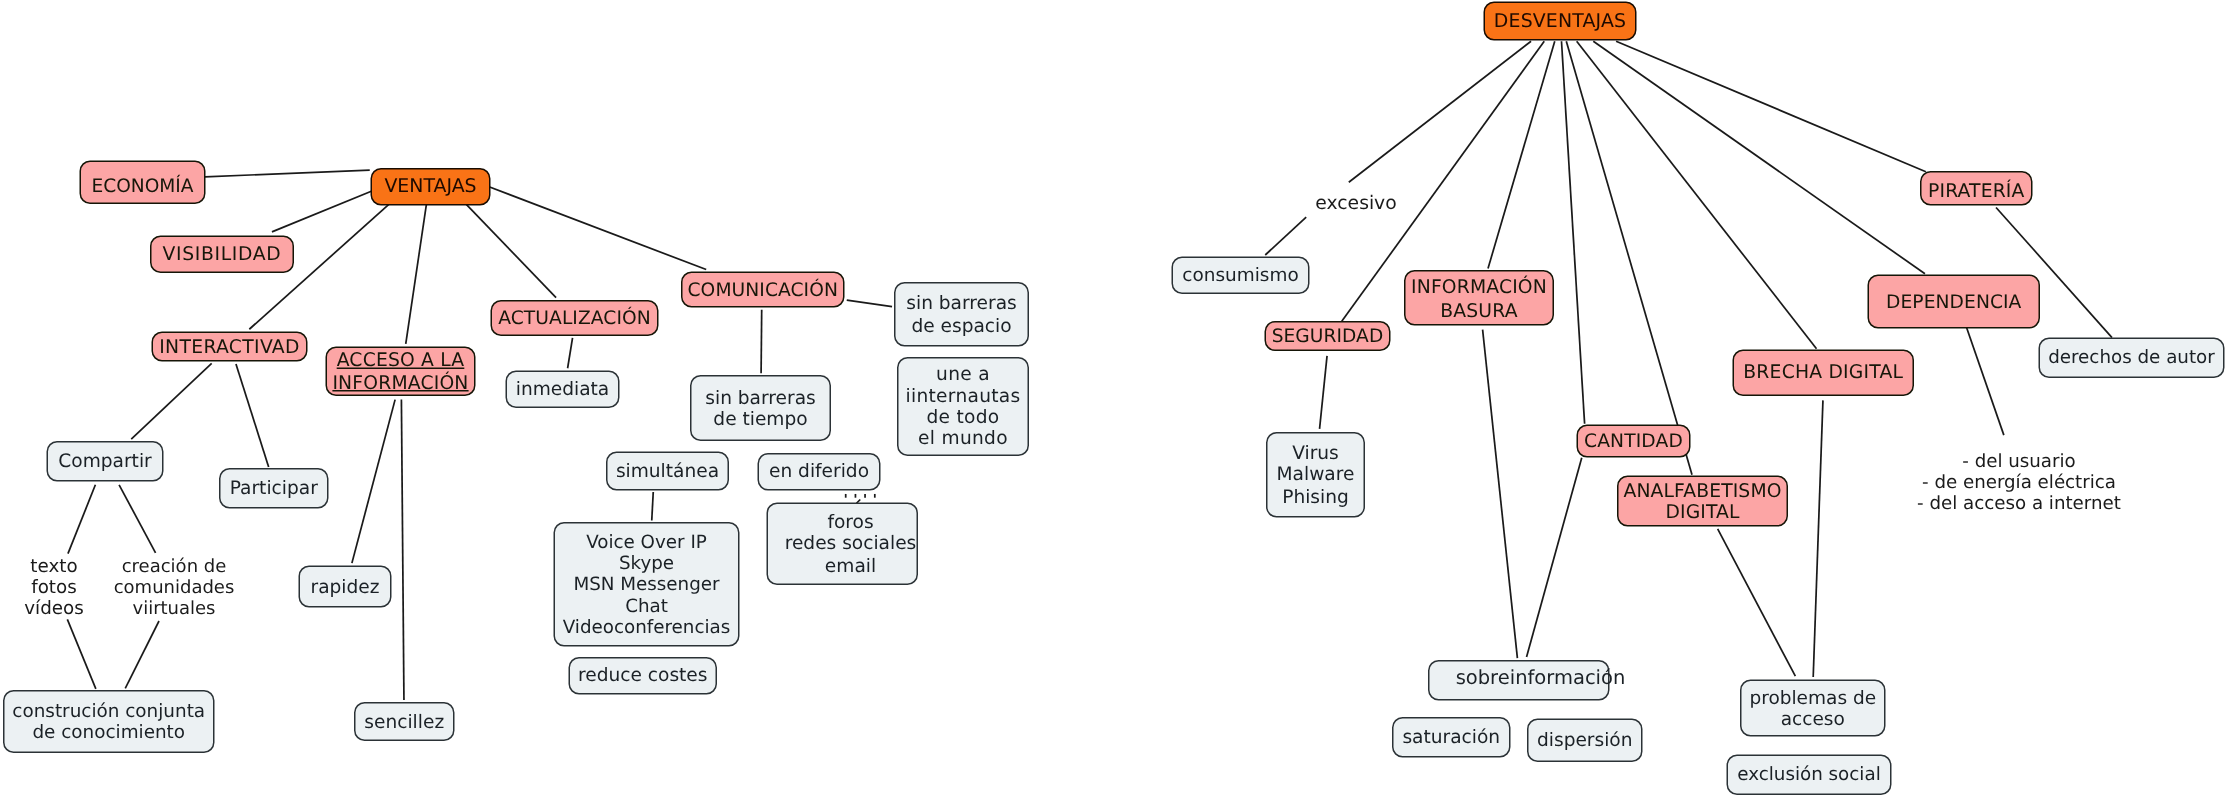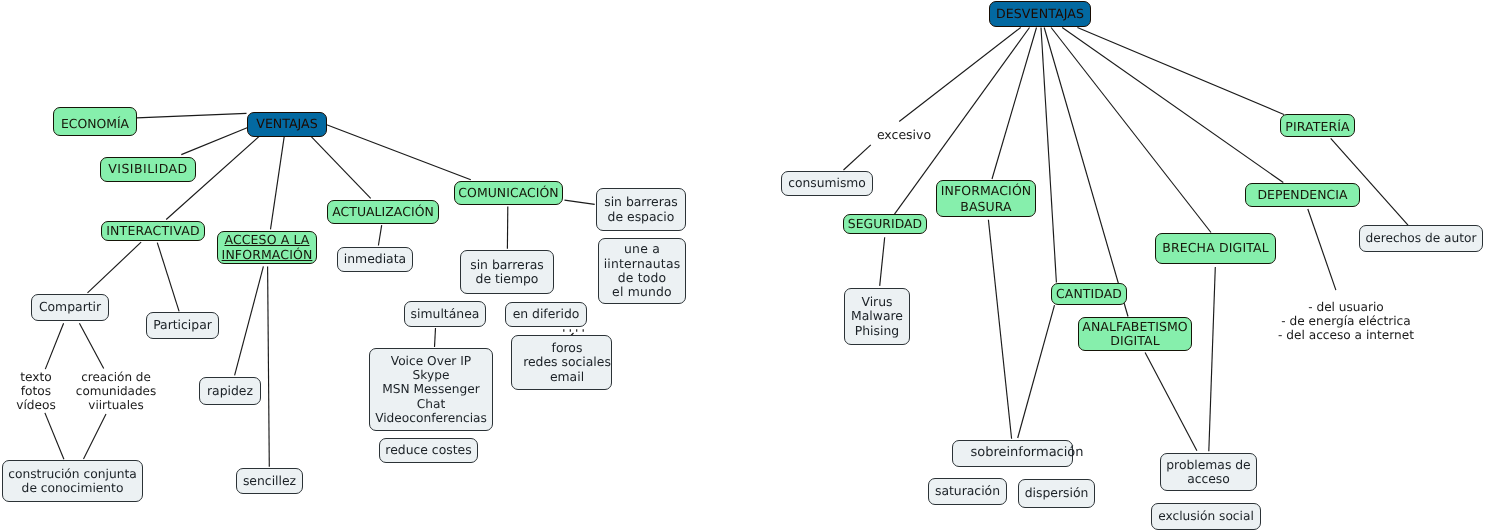--- a/index.html
+++ b/index.html
@@ -5,22 +5,22 @@
   html,body{margin:0;padding:0;}
   body{width:1486px;height:532px;background:#fff;overflow:hidden;
        font-family:"DejaVu Sans",sans-serif;-webkit-font-smoothing:antialiased;
        text-rendering:geometricPrecision;}
   #stage{position:relative;width:1486px;height:532px;}
   #links{position:absolute;left:0;top:0;width:1486px;height:532px;}
   .node{position:absolute;box-sizing:border-box;display:flex;align-items:center;
         justify-content:center;}
   .node .lbl{width:100%;text-align:center;line-height:14.3px;font-size:12.4px;
              white-space:pre;letter-spacing:0px;}
-  .n-orange{background:#0369a1;border:1.25px solid #180c02;border-radius:7px;color:#1e0a00;}
-  .n-yellow{background:#86efac;border:1.25px solid #151507;border-radius:7px;color:#17170a;}
+  .n-orange{background:#f97316;border:1.25px solid #180c02;border-radius:7px;color:#1e0a00;}
+  .n-yellow{background:#fca5a5;border:1.25px solid #151507;border-radius:7px;color:#17170a;}
   .n-blue  {background:#ecf1f3;border:1.25px solid #2b3236;border-radius:7px;color:#1b2126;}
   .n-plain {background:transparent;border:0;color:#1b1b1b;}
 </style>
 </head>
 <body>
 
 <div id="stage">
 
   <svg id="links" viewBox="0 0 1486 532">
       <polyline points="136.6,117.9 246.5,113.4" fill="none" stroke="#1a1a1a" stroke-width="1.15"></polyline>
@@ -151,21 +151,21 @@
 el mundo</div>
       </div>
     </div>
   <div>
       <div class="node n-orange" style="left: 989px; top: 1px; width: 102px; height: 26px;">
         <div class="lbl" style="font-size: 12.6px; letter-spacing: 0.1px;">DESVENTAJAS</div>
       </div>
       <div class="node n-yellow" style="left: 1280px; top: 114px; width: 75px; height: 23px;">
         <div class="lbl" style="font-size: 12.5px; letter-spacing: 0.1px; position: relative; top: 1.2px;">PIRATERÍA</div>
       </div>
-      <div class="node n-yellow" style="left: 1245px; top: 183px; width: 115px; height: 24px;">
+      <div class="node n-yellow" style="left: 1245px; top: 183px; width: 115px; height: 36px;">
         <div class="lbl" style="font-size: 12.45px; letter-spacing: 0.05px;">DEPENDENCIA</div>
       </div>
       <div class="node n-yellow" style="left: 1155px; top: 233px; width: 121px; height: 31px;">
         <div class="lbl" style="font-size: 12.5px; letter-spacing: 0.14px;">BRECHA DIGITAL</div>
       </div>
       <div class="node n-yellow" style="left: 936px; top: 180px; width: 100px; height: 37px;">
         <div class="lbl" style="font-size: 12.5px; letter-spacing: 0.1px; line-height: 16px; position: relative; top: 0.6px;">INFORMACIÓN
 BASURA</div>
       </div>
       <div class="node n-yellow" style="left: 843px; top: 214px; width: 84px; height: 20px;">

